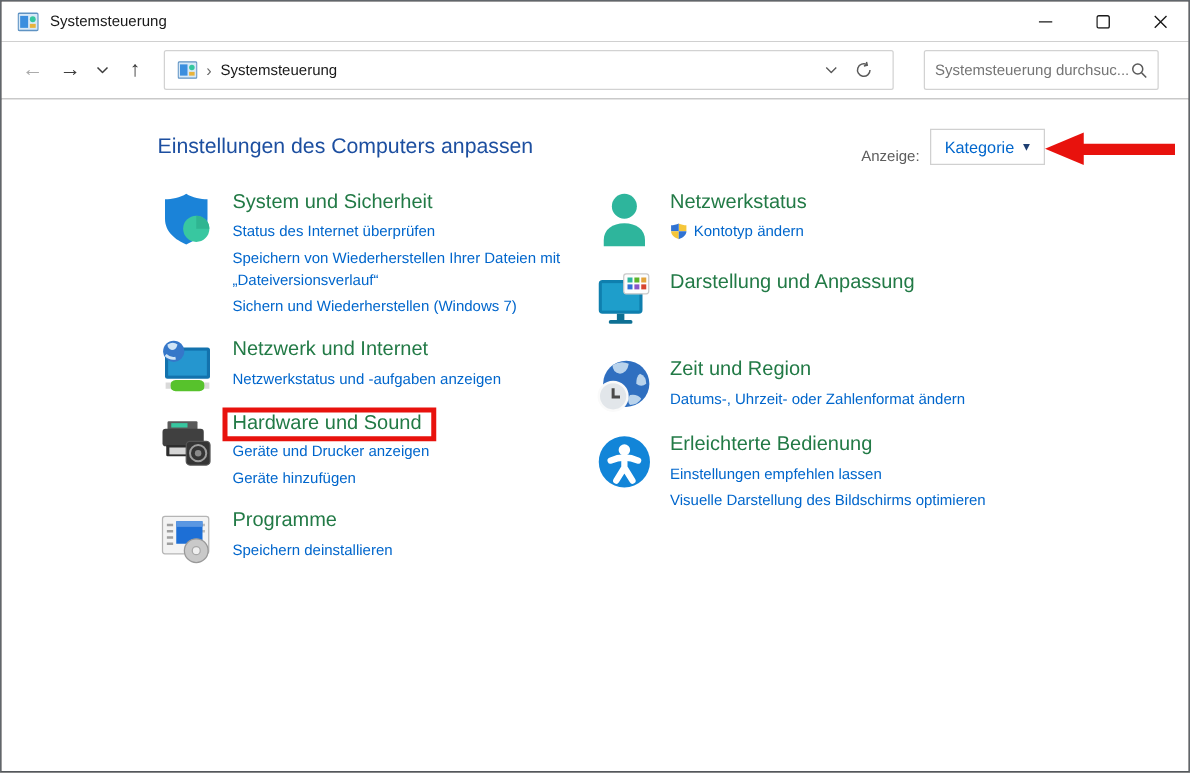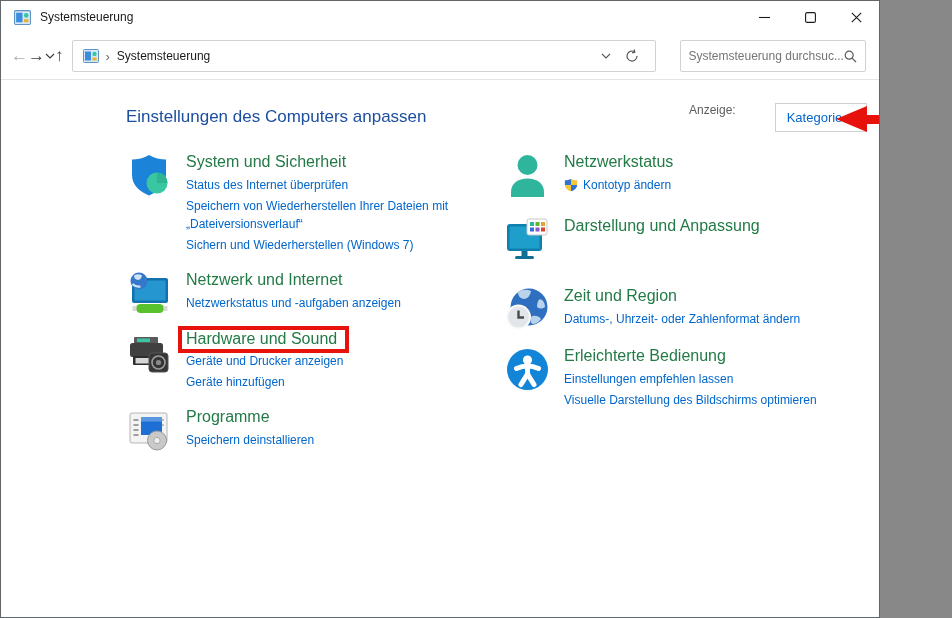--- a/index.html
+++ b/index.html
@@ -1,18 +1,18 @@
 <!DOCTYPE html>
 <html><head>
 <meta charset="utf-8">
 <style>
   * { margin:0; padding:0; box-sizing:border-box; }
   body { font-family:"Liberation Sans", sans-serif; background:#888; }
   .window{
-    position:relative; width:880px; height:618px; background:#000000;
+    position:relative; width:952px; height:618px; background:#000000;
     border:1px solid #61666b; overflow:hidden;
   }
   
   .titlebar{ height:32px; display:flex; align-items:center; padding-left:13px; background:#fff; }
   .titlebar .app-icon{ width:17px; height:17px; }
   .titlebar .title{ margin-left:9px; font-size:12px; color:#191919; }
   .win-controls{ margin-left:auto; display:flex; height:32px; }
   .win-btn{ width:46px; height:32px; display:flex; align-items:center; justify-content:center; cursor:default; }
   .win-btn svg{ display:block; }
   
@@ -38,37 +38,37 @@
     flex:1; border:none; outline:none; font-family:"Liberation Sans",sans-serif;
     font-size:12px; color:#444; min-width:0;
   }
   .searchbox input::placeholder{ color:#757575; }
   .nav-divider{ height:1px; background:#e4e4e4; }
   
   .content{ position:absolute; top:79px; left:0; right:0; bottom:0; background:#fff; }
   .page-title{
     position:absolute; left:125px; top:27px; font-size:17px; font-weight:400; color:#1d4fa0;
   }
-  .view-area{ position:absolute; left:688px; top:23px; display:flex; align-items:flex-start;gap:31px; }
+  .view-area{ position:absolute; left:688px; top:23px; display:flex; align-items:flex-end; }
   .view-label{ font-size:12px; color:#5d5d5d; }
   .view-dropdown{
     margin-left:8px; border:1px solid #d0d0d0; background:#fff; padding:6px 11px;
     display:flex; align-items:center; font-size:13px; color:#0066cc; cursor:default;
   }
   .view-caret{ margin-left:7px; font-size:11px; color:#1e3f72; }
   
   .red-arrow{ position:absolute; left:835px; top:25px; width:117px; height:28px; }
   .red-arrow .head{
     position:absolute; left:0; top:1px; width:0; height:0;
     border-top:13px solid transparent; border-bottom:13px solid transparent;
     border-right:31px solid #e8120d;
   }
   .red-arrow .tail{ position:absolute; left:28px; top:10px; width:76px; height:9px; background:#e8120d; }
   
-  .categories{ position:absolute; left:125px; top:72px; display:flex;gap:28px; }
+  .categories{ position:absolute; left:125px; top:72px; display:flex; }
   .col-left{ width:350px; }
   .cat{ display:flex; margin-bottom:13px; }
   .cat-icon{ width:47px; height:47px; flex:0 0 47px; margin-right:13px; cursor:pointer; }
   .cat-icon svg{ width:100%; height:100%; display:block; }
   .cat-name{
     display:inline-block; font-size:16px; color:#227a46; margin:1px 0 5px; cursor:pointer;
   }
   .cat-links{ max-width:292px; }
   .cat-link{ display:block; font-size:12px; line-height:1.5; color:#0066cc; margin-bottom:3px; cursor:pointer; }
   .shield-link{ display:flex; align-items:center; }

